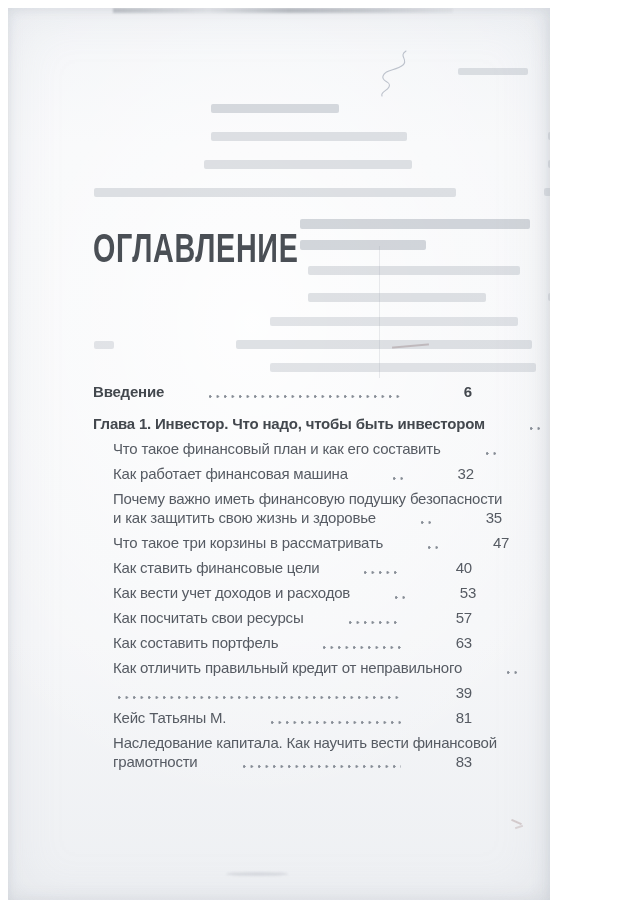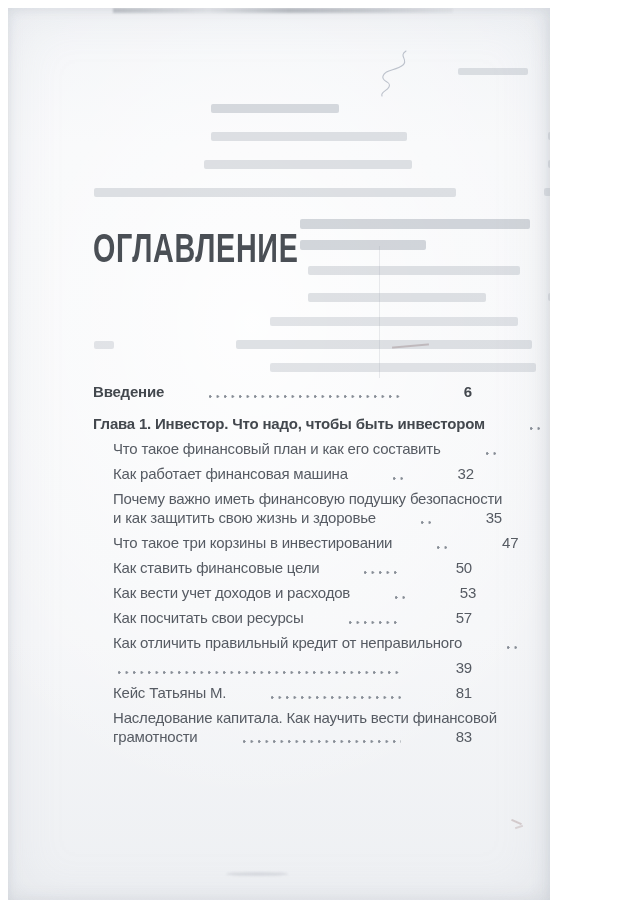--- a/index.html
+++ b/index.html
@@ -138,44 +138,51 @@
             <span class="entry-text">Почему важно иметь финансовую подушку безопасности</span>
           </div>
           <div class="entry-line">
             <span class="entry-text">и как защитить свою жизнь и здоровье</span>
             <span class="leader"></span>
             <span class="pagenum">35</span>
           </div>
         </div>
         <div class="entry indent">
           <div class="entry-line">
-            <span class="entry-text">Что такое три корзины в инвестировании</span>
+            <span class="entry-text">Что такое три корзины в рассматривать</span>
             <span class="leader"></span>
             <span class="pagenum">47</span>
           </div>
         </div>
         <div class="entry indent">
           <div class="entry-line">
             <span class="entry-text">Как ставить финансовые цели</span>
             <span class="leader"></span>
-            <span class="pagenum">50</span>
+            <span class="pagenum">40</span>
           </div>
         </div>
         <div class="entry indent">
           <div class="entry-line">
             <span class="entry-text">Как вести учет доходов и расходов</span>
             <span class="leader"></span>
             <span class="pagenum">53</span>
           </div>
         </div>
         <div class="entry indent">
           <div class="entry-line">
             <span class="entry-text">Как посчитать свои ресурсы</span>
             <span class="leader"></span>
             <span class="pagenum">57</span>
+          </div>
+        </div>
+        <div class="entry indent">
+          <div class="entry-line">
+            <span class="entry-text">Как составить портфель</span>
+            <span class="leader"></span>
+            <span class="pagenum">63</span>
           </div>
         </div>
         <div class="entry indent">
           <div class="entry-line">
             <span class="entry-text">Как отличить правильный кредит от неправильного</span>
             <span class="leader"></span>
             <span class="pagenum">65</span>
           </div>
         </div>
         <div class="entry indent">

